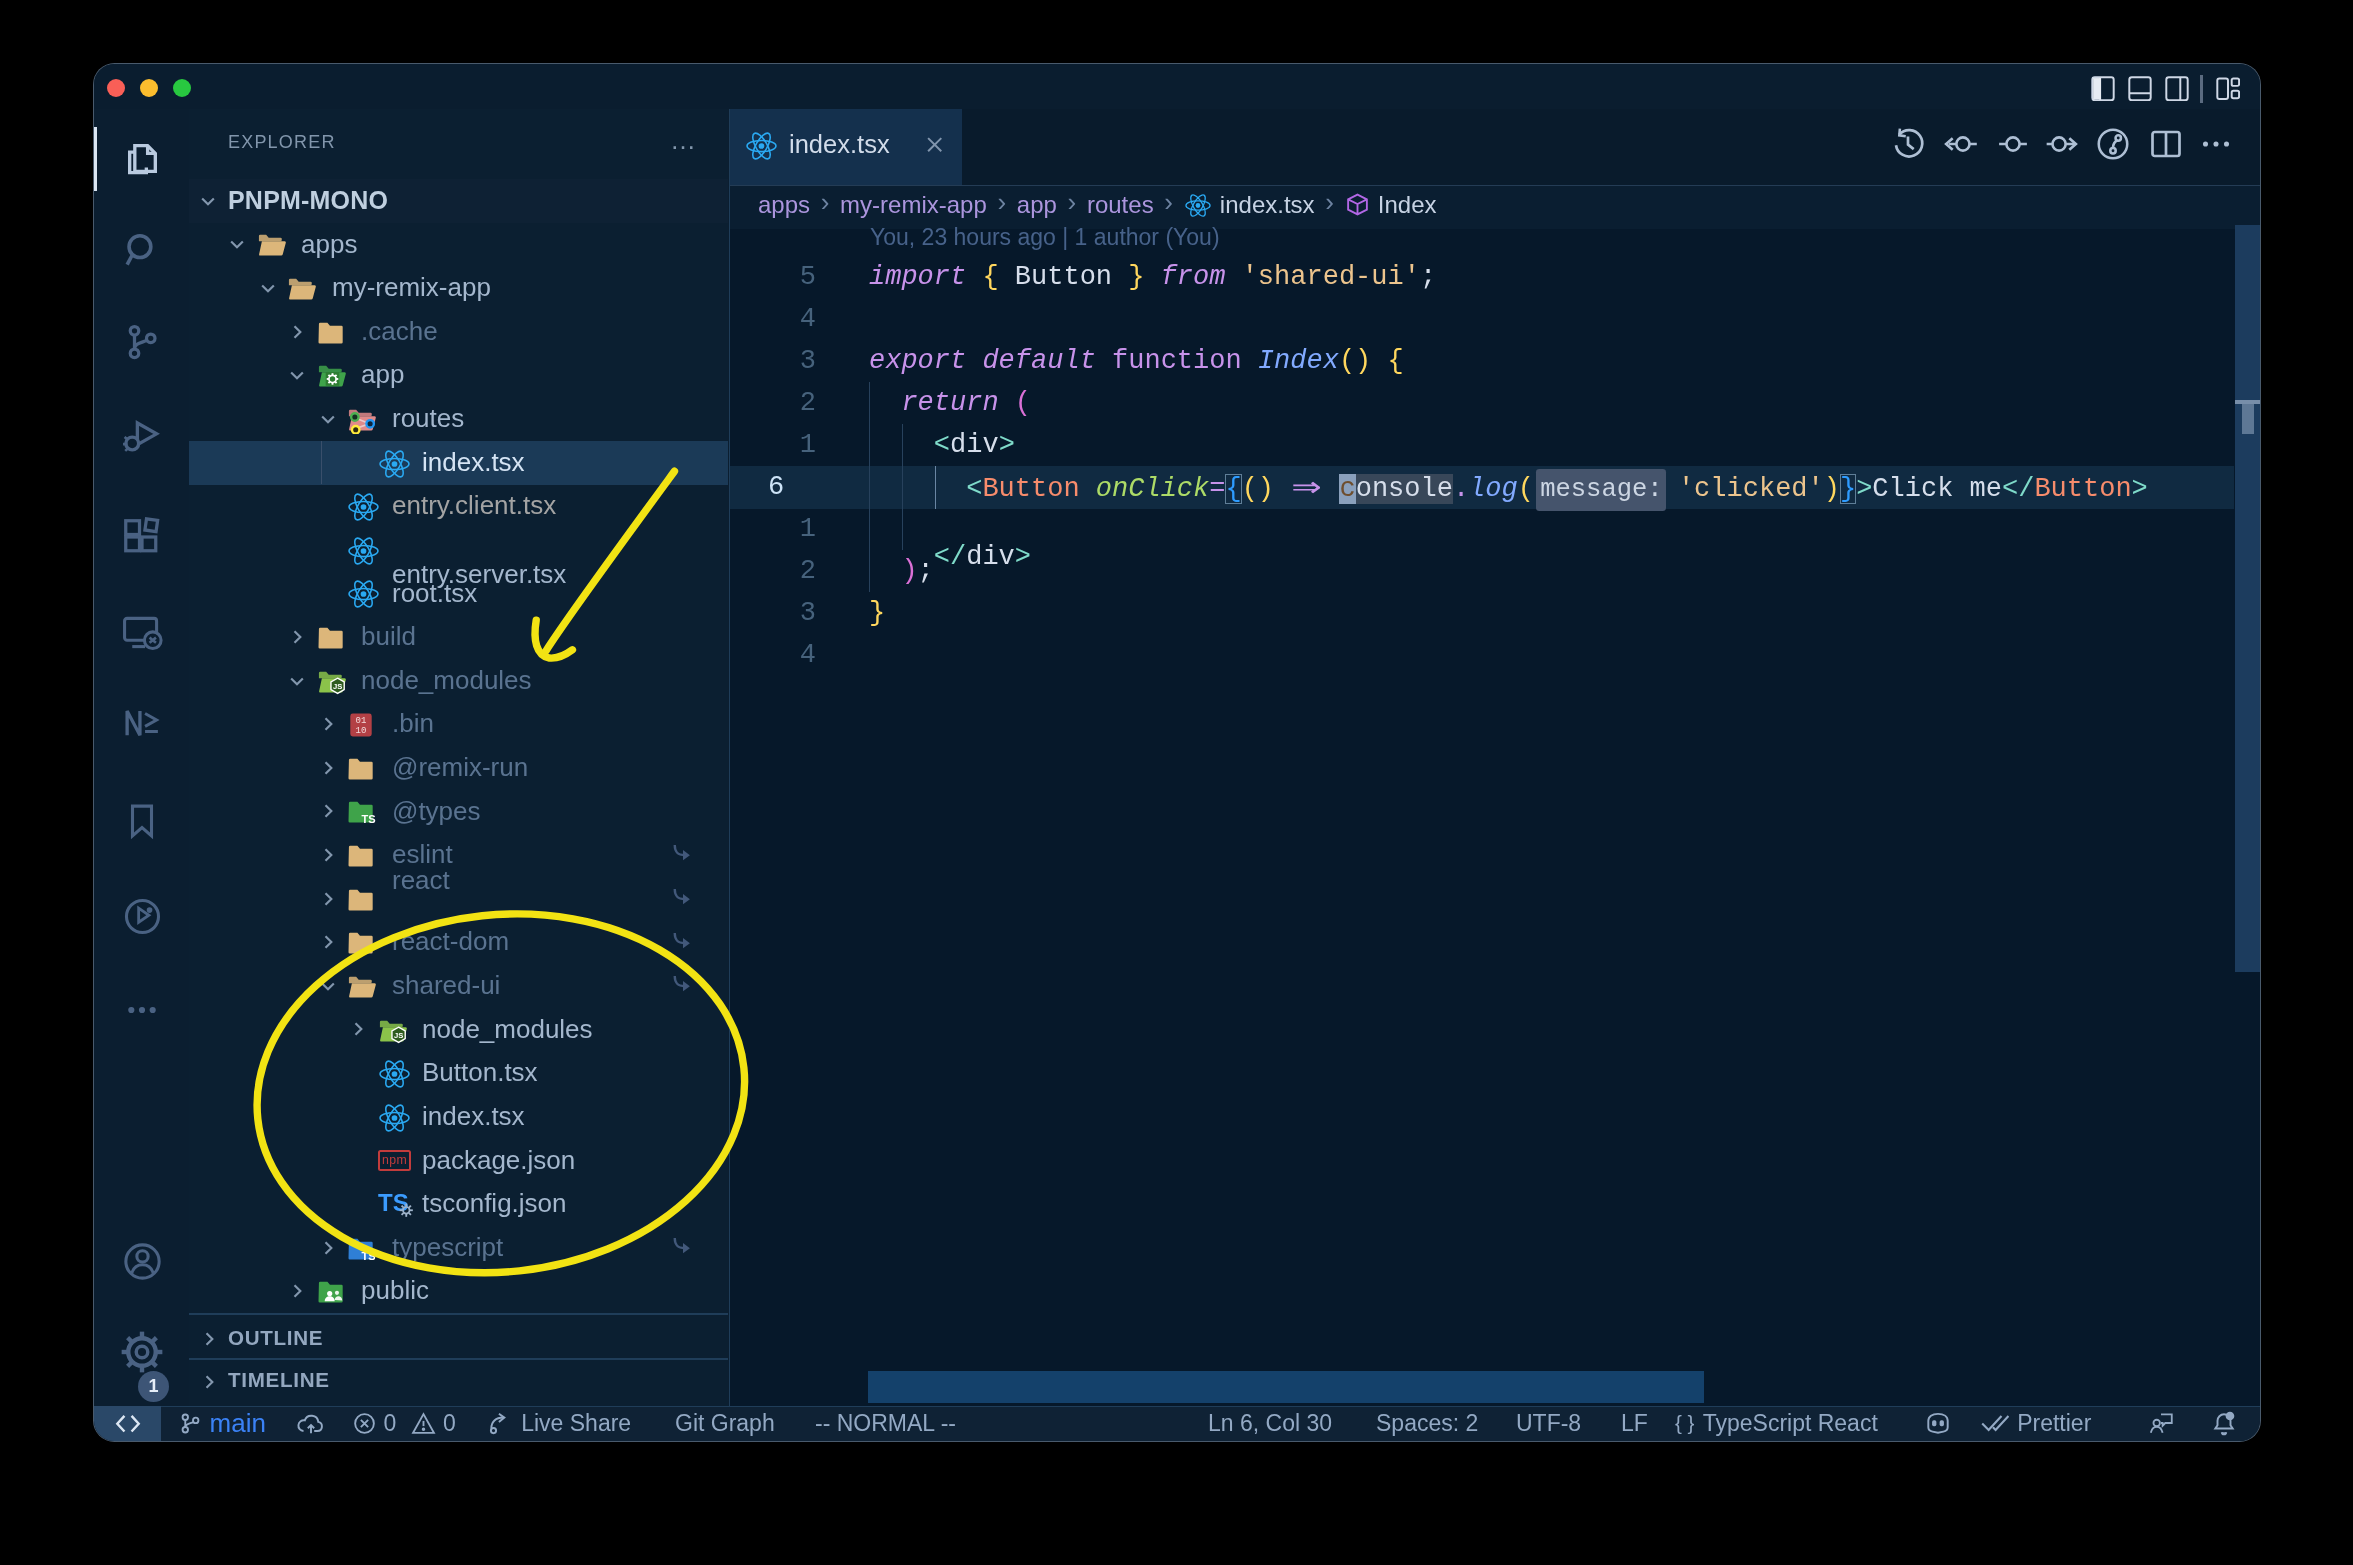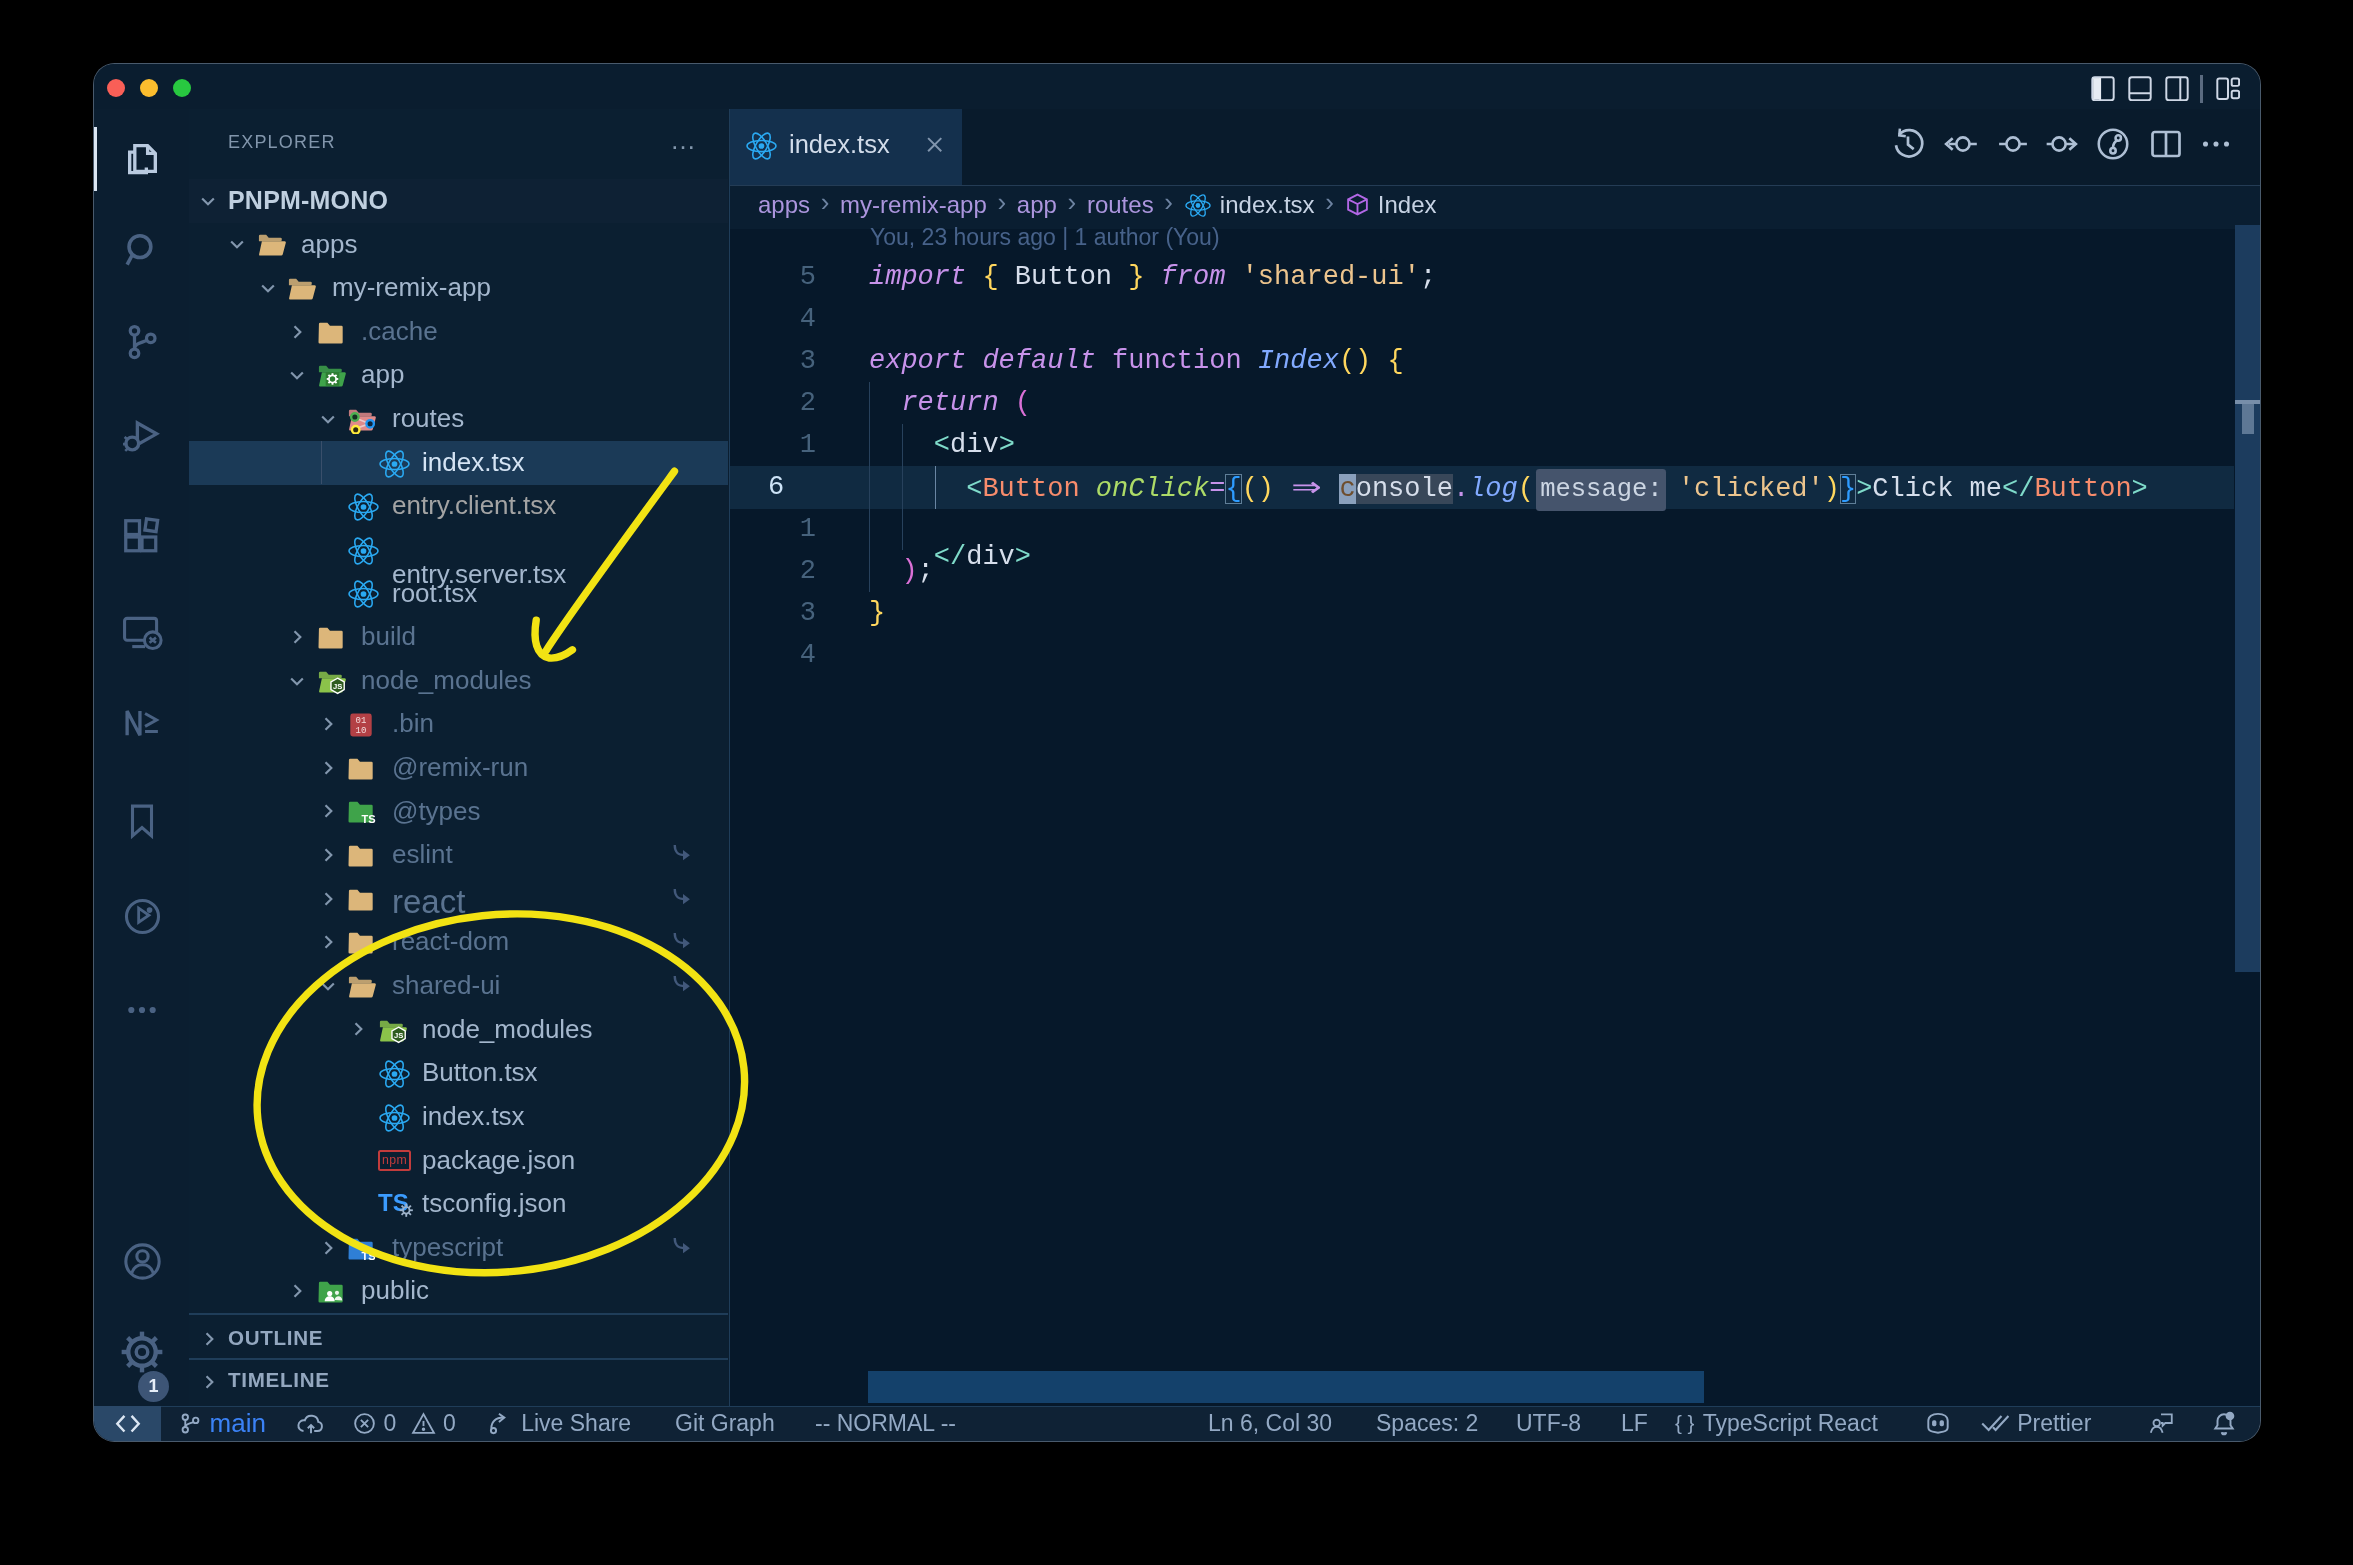--- a/index.html
+++ b/index.html
@@ -311,21 +311,21 @@
       </svg>
     </div>
 <svg class="abs" style="left:224px;top:825px" width="20" height="20" viewBox="0 0 24 24" stroke="#8296ad" stroke-width="2.6" fill="none">
       <path d="M9 5 l7 7 -7 7"></path>
     </svg>
 <div class="abs" style="left:253px;top:820px;width:36px;height:31px;display:flex;align-items:center;">
       <svg width="31" height="28" viewBox="0 0 36 33">
         <path d="M2 6 a1.5 1.5 0 0 1 1.5 -1.5 h8.5 l3 3.5 h13.5 a1.5 1.5 0 0 1 1.5 1.5 v18 a1.5 1.5 0 0 1 -1.5 1.5 h-25.5 a1.5 1.5 0 0 1 -1.5 -1.5 z" fill="#dcb67a"></path>
       </svg>
     </div>
-<div class="abs" style="left:298px;top:819px;color:#5a7390;font-size:33px;white-space:nowrap;">react</div>
+<div class="abs" style="left:298px;top:801px;color:#5a7390;font-size:26px;white-space:nowrap;">react</div>
 <div class="abs" style="left:578px;top:823px;">
       <svg width="22" height="20.6" viewBox="0 0 24 22" fill="none" stroke="#42587a" stroke-width="2.6">
         <path d="M3 2 C 3 9 5.5 13 14 13"></path>
         <path d="M12 7.5 L19.5 13 L12 18.5 Z" fill="#42587a" stroke="none"></path>
       </svg>
     </div>
 <svg class="abs" style="left:224px;top:868px" width="20" height="20" viewBox="0 0 24 24" stroke="#8296ad" stroke-width="2.6" fill="none">
       <path d="M9 5 l7 7 -7 7"></path>
     </svg>
 <div class="abs" style="left:253px;top:863px;width:36px;height:31px;display:flex;align-items:center;">

